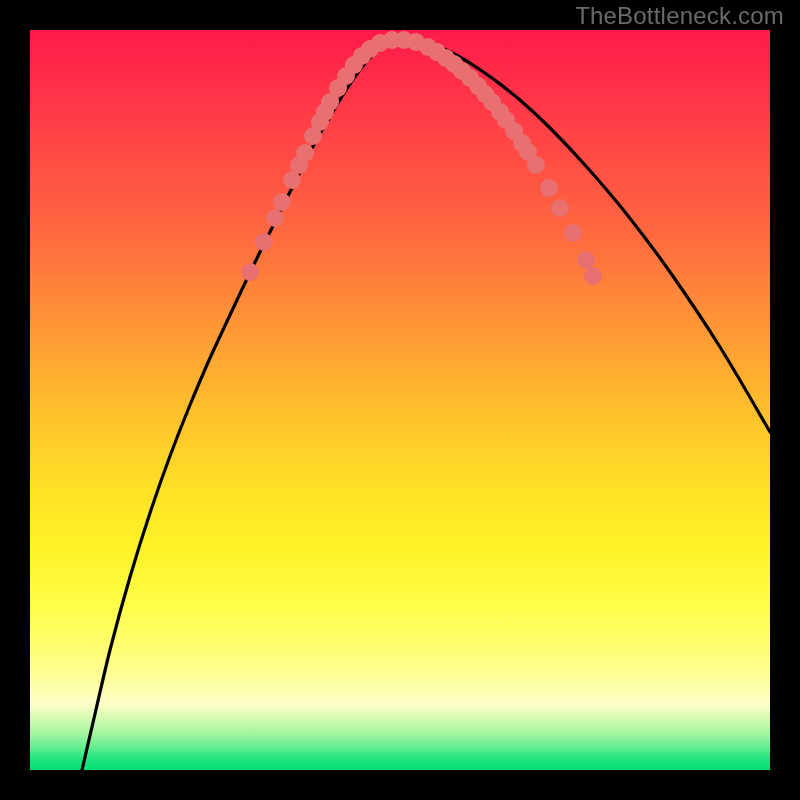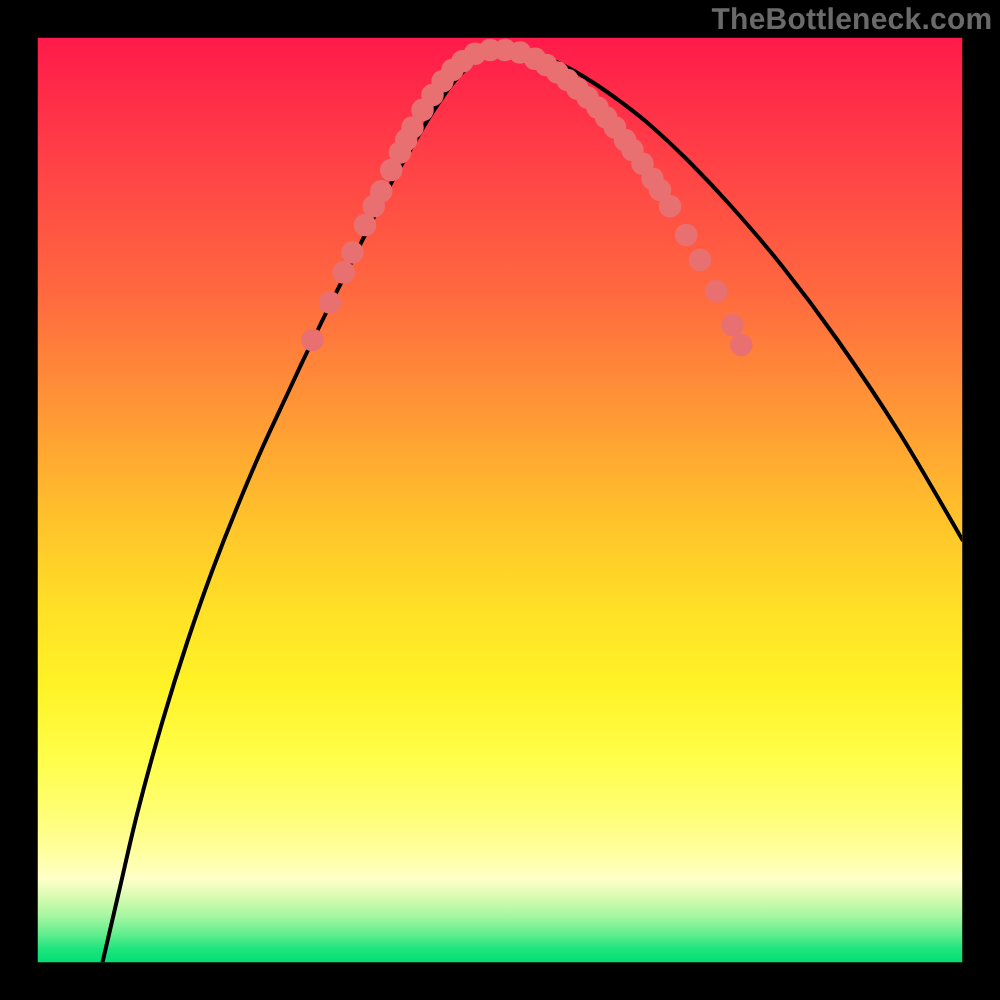--- a/index.html
+++ b/index.html
@@ -53,24 +53,24 @@
   svg.curve {
     position: absolute;
     left: 0;
     top: 0;
     width: 100%;
     height: 100%;
   }
   .watermark {
     position: absolute;
     top: 2px;
-    right: 6px;
+    right: 16px;
     font-family: Arial, Helvetica, sans-serif;
     font-size: 24px;
-    font-weight: 700;
+    font-weight: 400;
     color: #6a6a6a;
     letter-spacing: 0.2px;
     user-select: none;
   }
 </style>
 </head>
 <body>
 
 <div class="stage">
   <div class="watermark">TheBottleneck.com</div>

